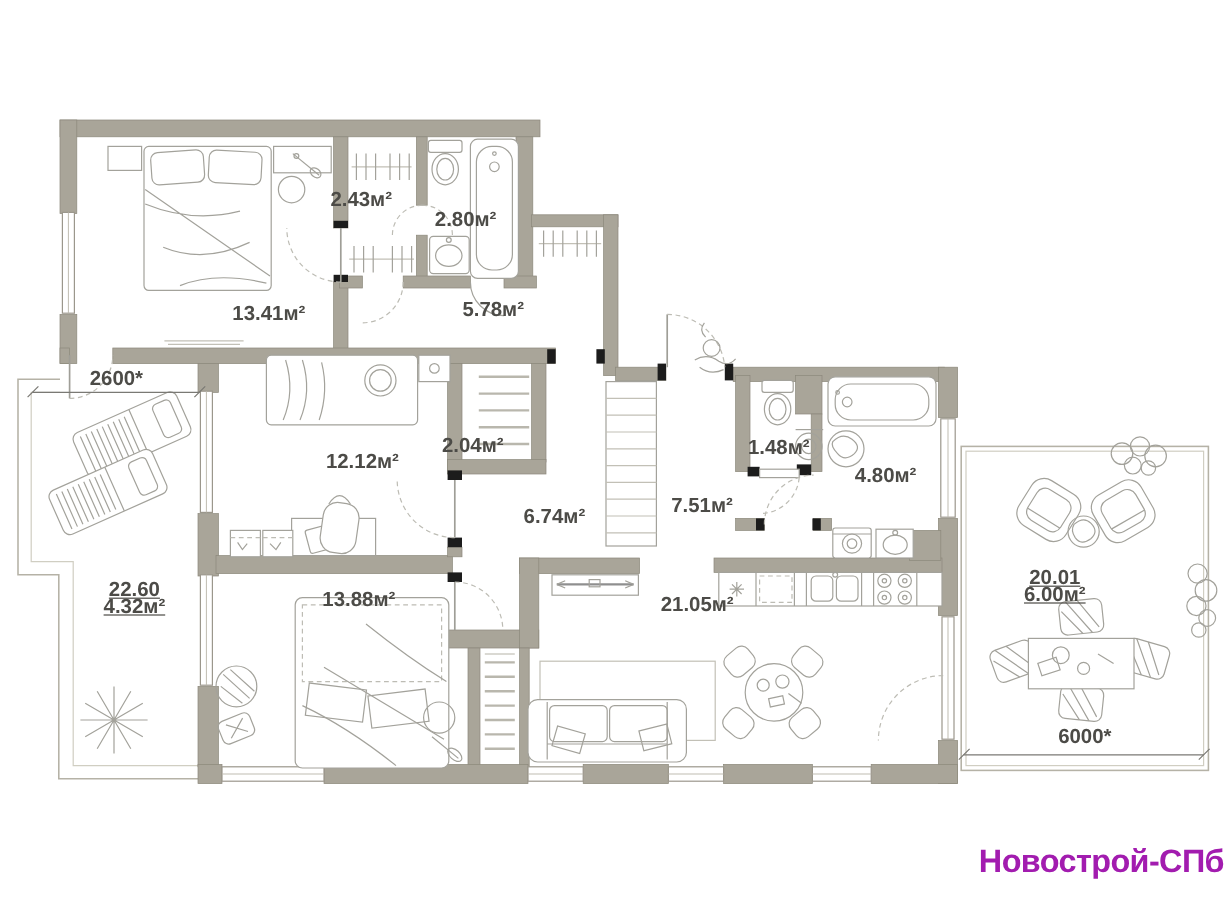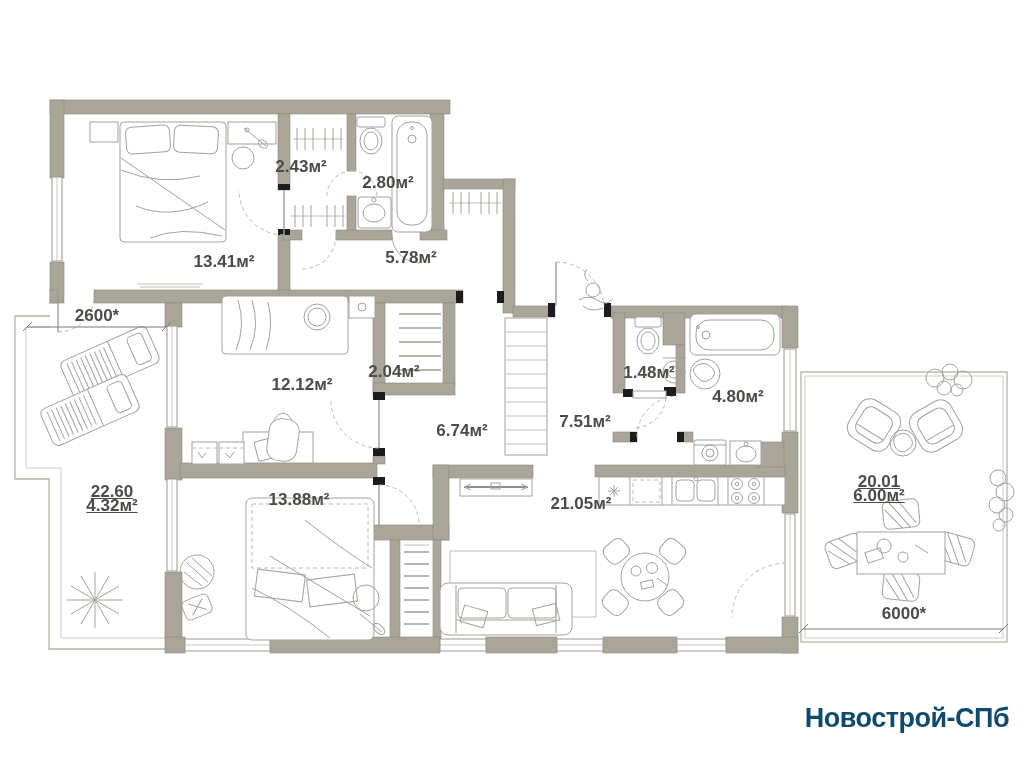--- a/index.html
+++ b/index.html
@@ -18,22 +18,22 @@
   .door{fill:none;stroke:#bdbcb4;stroke-width:1;stroke-dasharray:4 3;}
   .doorl{fill:none;stroke:#9f9e97;stroke-width:1.4;}
   .jamb{fill:#1c1c1c;}
   .out{fill:none;stroke:#b5b2a6;stroke-width:1.3;}
   .out2{fill:none;stroke:#d0cec2;stroke-width:1;}
   .dim{stroke:#7a7974;stroke-width:1;fill:none;}
 
   .lbl{position:absolute;transform:translate(-50%,-50%);font-size:17px;font-weight:700;
        color:#4c4b47;white-space:nowrap;}
   .lbl2{text-align:center;line-height:14px;text-decoration:underline;}
-  .watermark{position:absolute;left:794px;top:703px;width:226px;text-align:center;
-             font-size:27px;font-weight:700;color:#0c4a6e;letter-spacing:-0.5px;}
+  .watermark{position:absolute;left:794px;top:703px;width:226px;text-align:right;
+             font-size:27px;font-weight:700;color:#a21caf;letter-spacing:-0.5px;}
 </style>
 </head>
 <body>
 
 <div class="plan-wrap">
 
 <svg width="1024" height="768" viewBox="0 0 1024 768">
 
   <g>
     <path class="out" d="M50,316 H15 V479 H49 V649 H166"></path>

